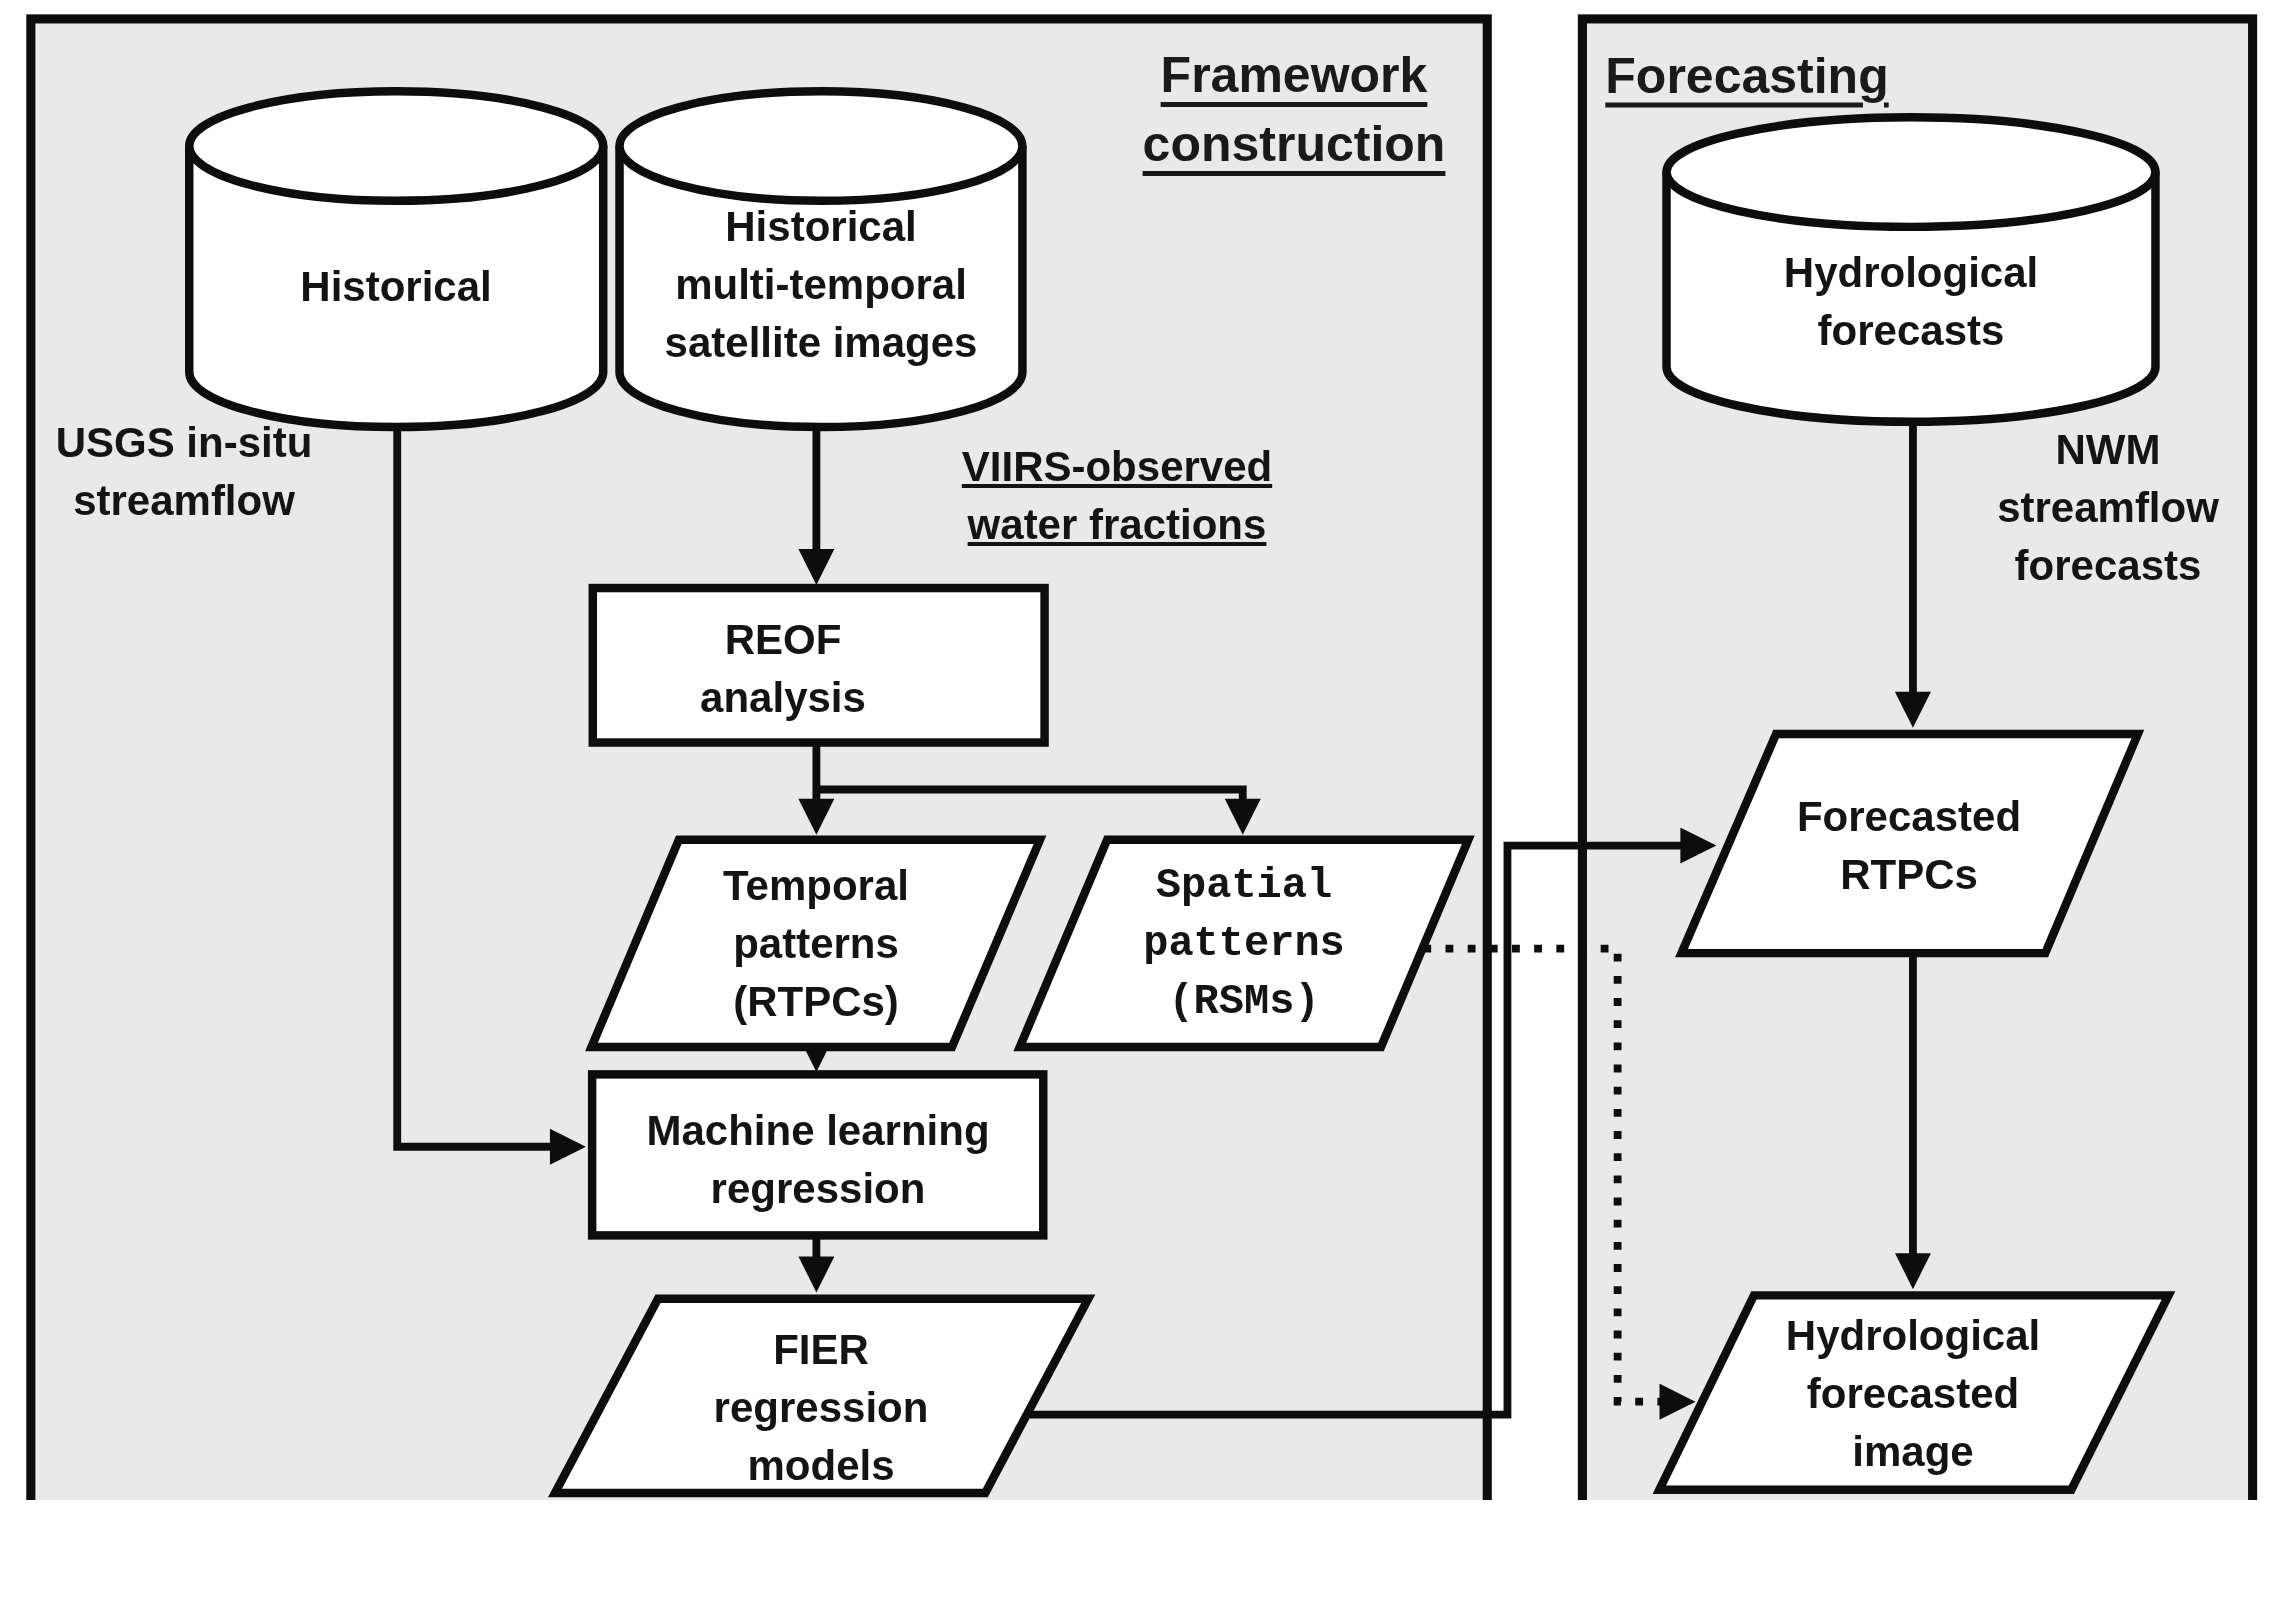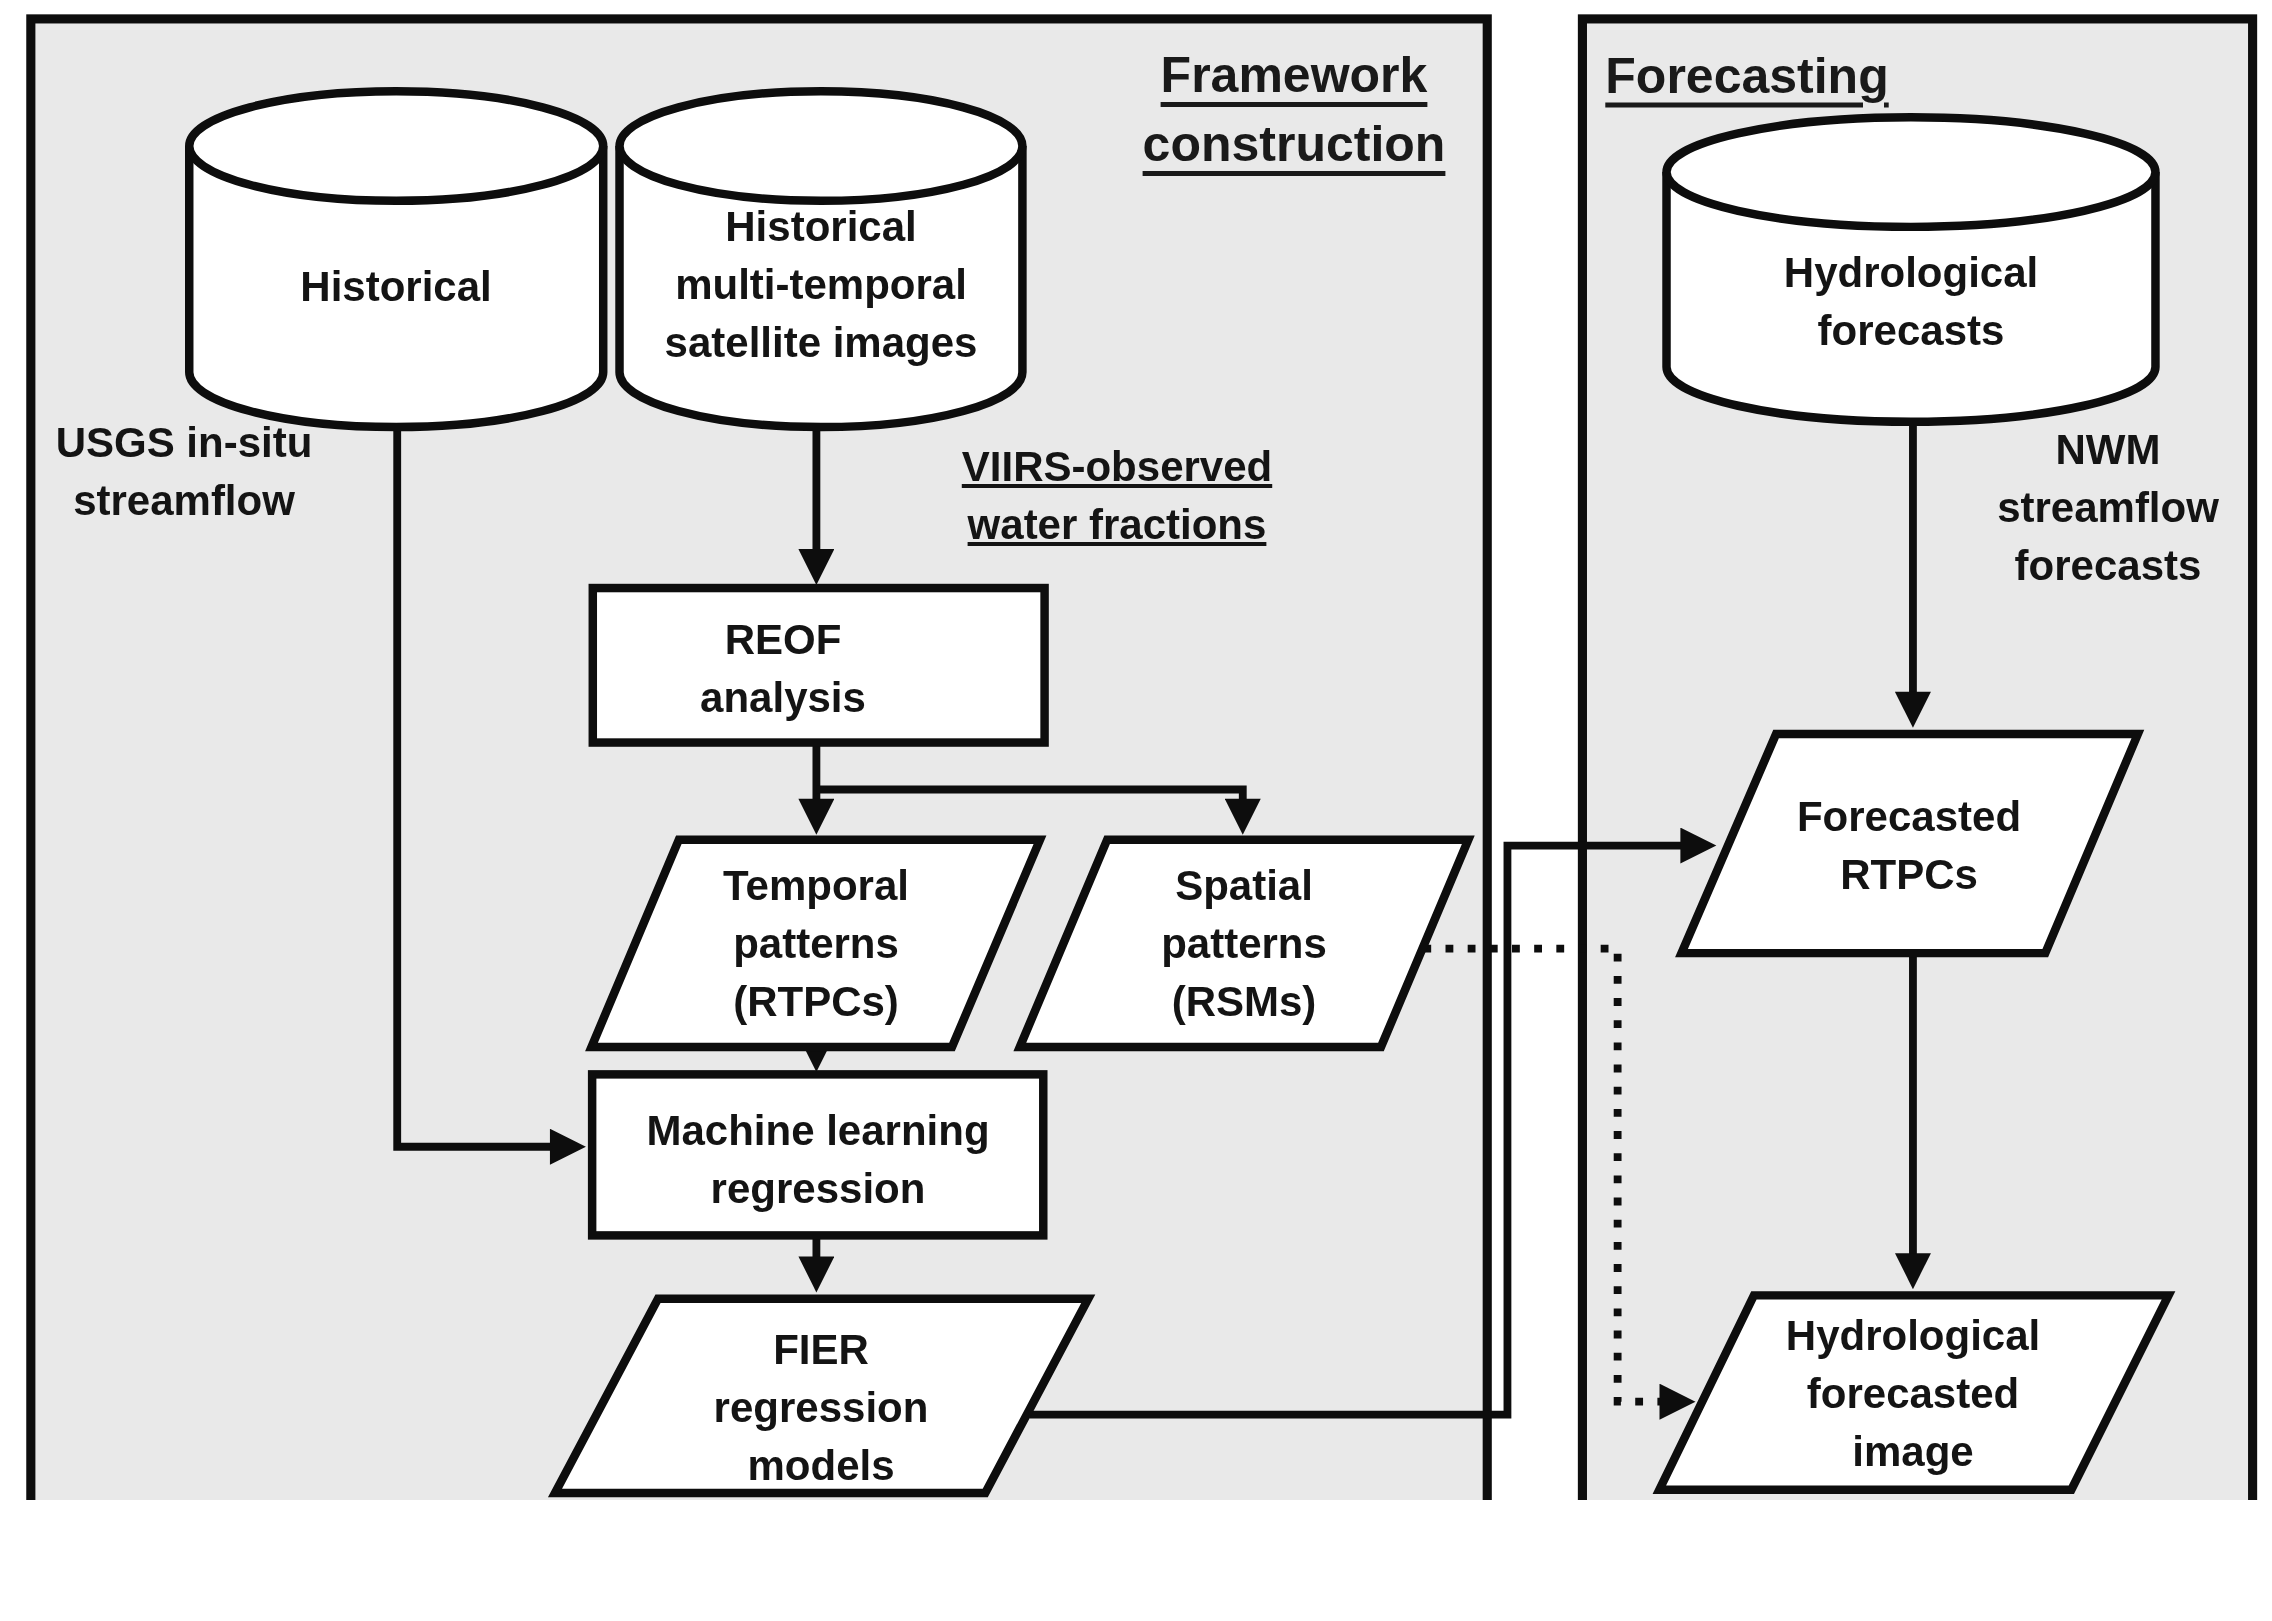--- a/index.html
+++ b/index.html
@@ -130,21 +130,21 @@
     <span class="line">REOF</span>
     <span class="line">analysis</span>
   </div>
 
   <div class="lbl" style="left:816px; top:944px;">
     <span class="line">Temporal</span>
     <span class="line">patterns</span>
     <span class="line">(RTPCs)</span>
   </div>
 
-  <div class="lbl" style="left:1244px; top:944px;">
+  <div class="lbl" style="left:1244px; top:944px;font-family:Liberation Mono, monospace;">
     <span class="line">Spatial</span>
     <span class="line">patterns</span>
     <span class="line">(RSMs)</span>
   </div>
 
   <div class="lbl" style="left:818px; top:1160px;">
     <span class="line">Machine learning</span>
     <span class="line">regression</span>
   </div>
 

